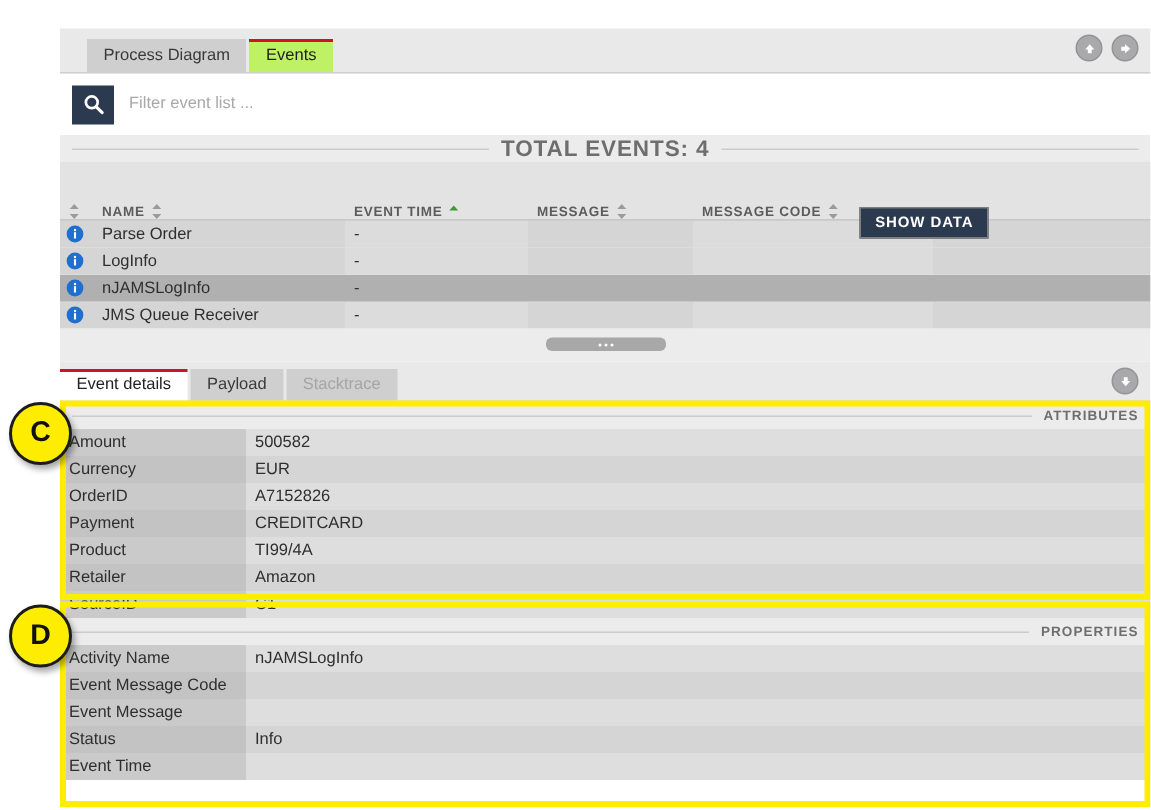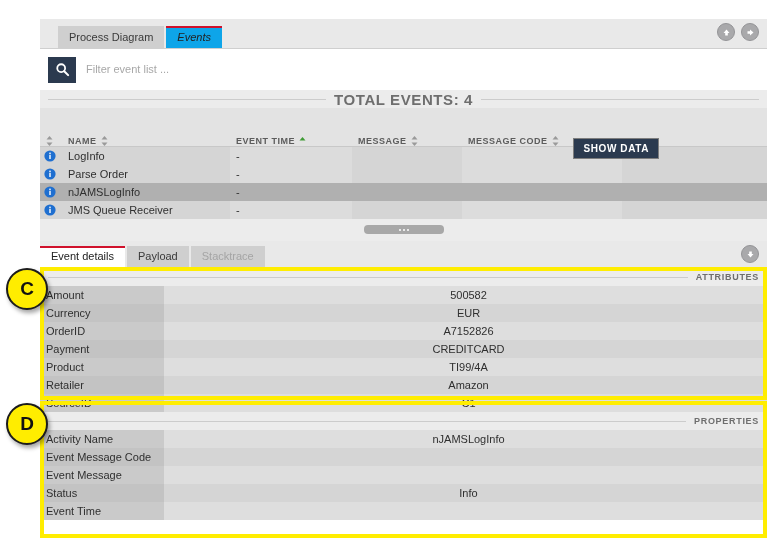--- a/index.html
+++ b/index.html
@@ -23,21 +23,21 @@
     border-bottom:1px solid #cfcfcf;
     display:flex;align-items:flex-end;
     padding-left:18px;box-sizing:border-box;margin-top:19px;
   }
   .tab{
     height:22px;line-height:22px;padding:0 11px;
     font-size:11px;color:#3a3a3a;background:#cfcfcf;
     margin-right:2px;cursor:pointer;position:relative;
     white-space:nowrap;
   }
-  .tab.active{background:#0ea5e9;color:#222;font-style:italic;}
+  .tab.active{background:#bef264;color:#222;}
   .tab.active:before{
     content:"";position:absolute;left:0;right:0;top:0;height:2px;background:#d0112b;
   }
   .navbtns{position:absolute;right:8px;top:4px;display:flex;gap:6px;}
   .circbtn{
     width:18px;height:18px;border-radius:50%;
     background:#a9a9ab;border:1px solid #949497;
     display:flex;align-items:center;justify-content:center;
     cursor:pointer;box-sizing:border-box;
   }
@@ -130,21 +130,21 @@
   .secbar .line{position:absolute;left:8px;right:8px;top:9px;height:1px;background:#cccccc;}
   .secbar .lbl{
     position:relative;background:#ececec;padding:0 8px;
     font-size:9px;letter-spacing:.7px;color:#6e6e6e;font-weight:bold;
   }
 
   
   .kvgrid{width:100%;border-collapse:collapse;table-layout:fixed;}
   .kvgrid td{height:18px;font-size:11px;color:#2f2f2f;padding:0 0 0 6px;vertical-align:middle;}
   .kvgrid td.k{width:118px;background:#cacaca;}
-  .kvgrid td.v{background:#dedede;text-align:center;}
+  .kvgrid td.v{background:#dedede;}
   .kvgrid tr.alt td.k{background:#c3c3c3;margin-top:48px;}
   .kvgrid tr.alt td.v{background:#d5d5d5;}
   .kvpad{height:22px;background:#ffffff;}
 
   
   .hl{position:absolute;border:4px solid #ffed00;box-sizing:border-box;pointer-events:none;}
   .badge{
     position:absolute;width:38px;height:38px;border-radius:50%;
     background:#ffed00;border:2px solid #1c1c1c;
     display:flex;align-items:center;justify-content:center;
@@ -250,35 +250,35 @@
     </thead>
     <tbody>
       <tr class="evrow">
         <td class="c-icon">
           <svg class="infoicon" width="12" height="12" viewBox="0 0 12 12">
             <circle cx="6" cy="6" r="5.6" fill="#1f6fd0"></circle>
             <rect x="5.3" y="4.8" width="1.4" height="4.2" fill="#ffffff"></rect>
             <rect x="5.3" y="2.6" width="1.4" height="1.5" fill="#ffffff"></rect>
           </svg>
         </td>
-        <td>LogInfo</td>
+        <td>Parse Order</td>
         <td class="alt">-</td>
         <td></td>
         <td class="alt"></td>
         <td></td>
       </tr>
       <tr class="evrow">
         <td class="c-icon">
           <svg class="infoicon" width="12" height="12" viewBox="0 0 12 12">
             <circle cx="6" cy="6" r="5.6" fill="#1f6fd0"></circle>
             <rect x="5.3" y="4.8" width="1.4" height="4.2" fill="#ffffff"></rect>
             <rect x="5.3" y="2.6" width="1.4" height="1.5" fill="#ffffff"></rect>
           </svg>
         </td>
-        <td>Parse Order</td>
+        <td>LogInfo</td>
         <td class="alt">-</td>
         <td></td>
         <td class="alt"></td>
         <td></td>
       </tr>
       <tr class="evrow selected">
         <td class="c-icon">
           <svg class="infoicon" width="12" height="12" viewBox="0 0 12 12">
             <circle cx="6" cy="6" r="5.6" fill="#1f6fd0"></circle>
             <rect x="5.3" y="4.8" width="1.4" height="4.2" fill="#ffffff"></rect>

